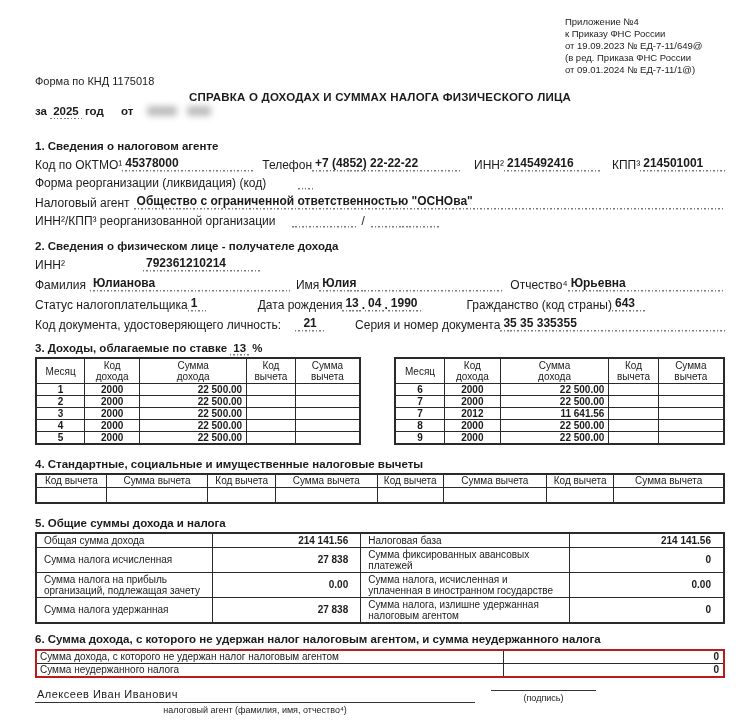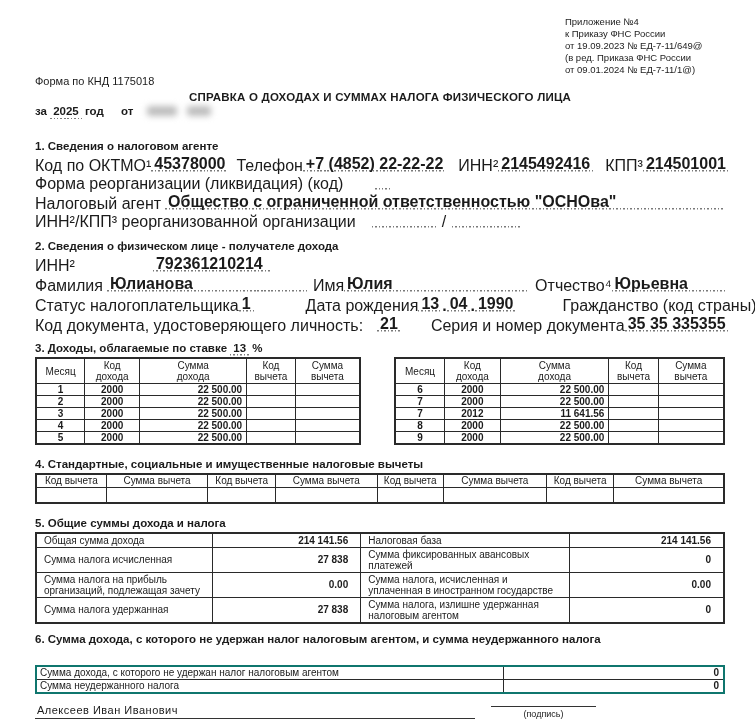--- a/index.html
+++ b/index.html
@@ -14,21 +14,21 @@
   .subtitle .gap { display:inline-block; width:14px; }
   .redact { display:inline-block; vertical-align:middle; margin-left:10px; filter:blur(3px); }
   .redact i { display:inline-block; height:10px; border-radius:3px; background:#bdbdbd; }
   .redact i:first-child { width:30px; margin-right:10px; }
   .redact i:last-child { width:24px; }
 
   .sec-h { font-weight:bold; font-size:11.5px; }
   .s1 { margin-top:22px; } .s2 { margin-top:12px; } .s3 { margin-top:10px; }
   .s4 { margin-top:13px; } .s5 { margin-top:13px; } .s6 { margin-top:9px; }
 
-  .frow { display:flex; align-items:flex-end; font-size:16px; margin-top:5px; line-height:13px; }
+  .frow { display:flex; align-items:flex-end; font-size:12px; margin-top:5px; line-height:13px; }
   .lbl { white-space:nowrap; }
   .bv { font-weight:bold; white-space:nowrap; }
   .dot { background-image:repeating-linear-gradient(90deg,#7a7a7a 0 1.5px,transparent 1.5px 3.5px);
          background-position:0 100%; background-size:100% 1.5px; background-repeat:no-repeat;
          padding:0 3px 2px 3px; }
   .blank { display:inline-block; height:12px; }
   .grow { flex:1; }
 
   table { border-collapse:collapse; table-layout:fixed; }
   td { border:1.5px solid #2a2a2a; font-size:10px; overflow:hidden; }
@@ -39,21 +39,21 @@
   td.r { text-align:right; padding-right:4px; }
   .t4 { width:100%; border:2px solid #2a2a2a; margin-top:3px; }
   .t4 thead td { height:13px; text-align:center; line-height:12px; }
   .t4 tbody td { height:15px; }
   .t5 { width:100%; border:2px solid #2a2a2a; margin-top:3px; }
   .t5 td { line-height:11px; vertical-align:middle; }
   .t5 td.lab { text-align:left; padding:1px 7px; }
   .t5 td.val { text-align:right; padding:1px 12px; font-weight:bold; }
   .t5 tbody tr:first-child td { height:13px; }
   .t5 tbody tr td { height:24px; }
-  .t6 { width:100%; border:2px solid #0f766e; margin-top:20px; }
+  .t6 { width:100%; border:2px solid #b91c1c; margin-top:4px; }
   .t6 td { height:13px; line-height:12px; }
   .t6 td.lab6 { text-align:left; padding:0 3px; }
   .t6 td.val6 { text-align:right; padding:0 4px; font-weight:bold; }
 
   .tables3 { display:flex; gap:33px; margin-top:3px; }
   .tables3 .half1 { width:335px; } .tables3 .half2 { width:340px; }
 
   .sig-row { display:flex; align-items:flex-start; margin-top:10px; }
   .sig-left { width:440px; }
   .sig-name { font-size:11px; padding-left:2px; letter-spacing:.5px; }

